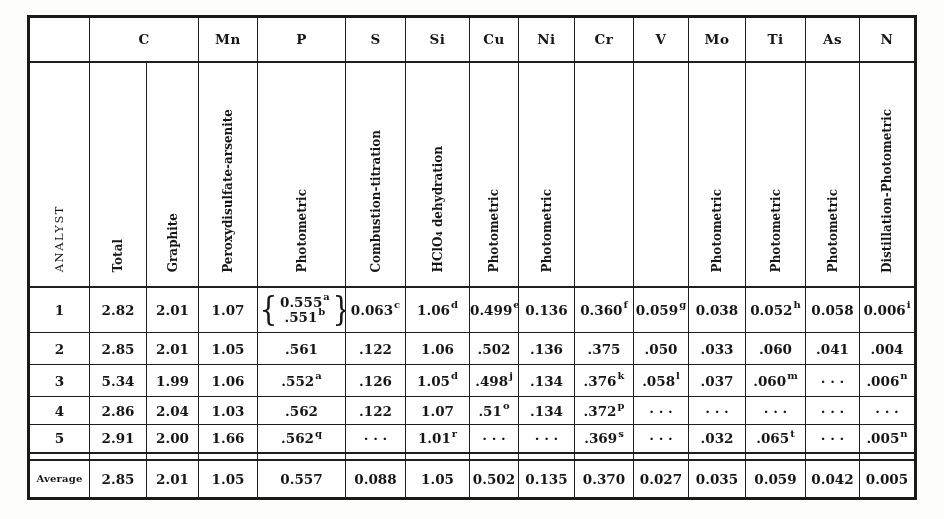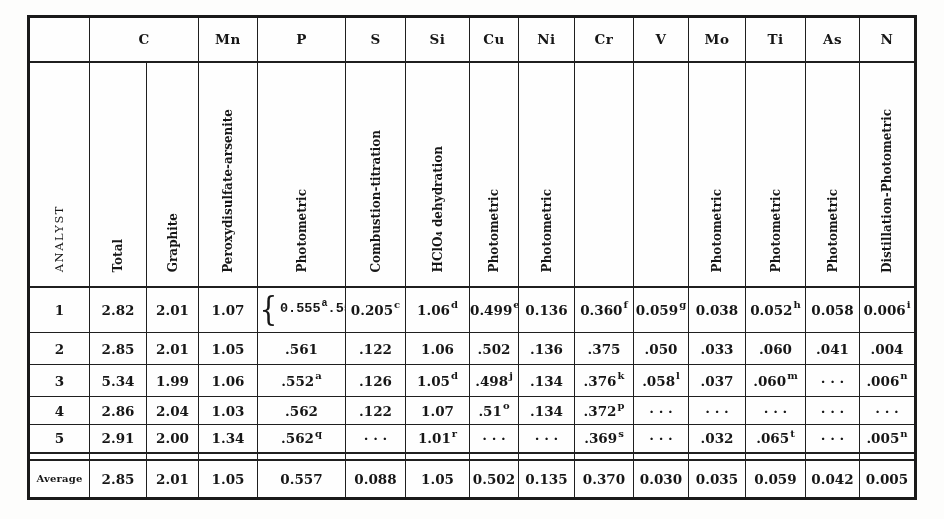--- a/index.html
+++ b/index.html
@@ -77,21 +77,21 @@
     margin-left:1px;
     vertical-align:super;
   }
   
   .bwrap{display:inline-flex;align-items:center;justify-content:center;gap:1px;}
   .brace{
     font-size:33px;font-weight:400;line-height:0.95;
     transform:scaleX(0.85);
     position:relative;top:-1px;
   }
-  .stack{display:inline-flex;line-height:1.1;font-family:Liberation Mono, monospace;}
+  .stack{display:inline-flex;flex-direction:column;line-height:1.1;}
   .stack .ln{font-size:13.5px;font-weight:700;white-space:nowrap;}
 </style>
 </head>
 <body>
 
 <div class="page">
   <table class="tbl">
     <colgroup>
       <col style="width:61px">
         <col style="width:57px">
@@ -151,21 +151,21 @@
           <td><span>2.01</span></td>
           <td><span>1.07</span></td>
           <td><span class="bwrap">
               <span class="brace">{</span>
               <span class="stack">
                 <span class="ln"><span>0.555</span><sup>a</sup></span>
                 <span class="ln"><span>.551</span><sup>b</sup></span>
               </span>
               <span class="brace">}</span>
             </span></td>
-          <td><span>0.205</span><sup>c</sup></td>
+          <td><span>0.063</span><sup>c</sup></td>
           <td><span>1.06</span><sup>d</sup></td>
           <td><span>0.499</span><sup>e</sup></td>
           <td><span>0.136</span></td>
           <td><span>0.360</span><sup>f</sup></td>
           <td><span>0.059</span><sup>g</sup></td>
           <td><span>0.038</span></td>
           <td><span>0.052</span><sup>h</sup></td>
           <td><span>0.058</span></td>
           <td><span>0.006</span><sup>i</sup></td>
         </tr>
@@ -217,21 +217,21 @@
           <td><span>· · ·</span></td>
           <td><span>· · ·</span></td>
           <td><span>· · ·</span></td>
           <td><span>· · ·</span></td>
           <td><span>· · ·</span></td>
         </tr>
         <tr>
           <td class="rowlabel">5</td>
           <td><span>2.91</span></td>
           <td><span>2.00</span></td>
-          <td><span>1.34</span></td>
+          <td><span>1.66</span></td>
           <td><span>.562</span><sup>q</sup></td>
           <td><span>· · ·</span></td>
           <td><span>1.01</span><sup>r</sup></td>
           <td><span>· · ·</span></td>
           <td><span>· · ·</span></td>
           <td><span>.369</span><sup>s</sup></td>
           <td><span>· · ·</span></td>
           <td><span>.032</span></td>
           <td><span>.065</span><sup>t</sup></td>
           <td><span>· · ·</span></td>
@@ -258,21 +258,21 @@
           <td class="rowlabel">Average</td>
           <td><span>2.85</span></td>
           <td><span>2.01</span></td>
           <td><span>1.05</span></td>
           <td><span>0.557</span></td>
           <td><span>0.088</span></td>
           <td><span>1.05</span></td>
           <td><span>0.502</span></td>
           <td><span>0.135</span></td>
           <td><span>0.370</span></td>
-          <td><span>0.030</span></td>
+          <td><span>0.027</span></td>
           <td><span>0.035</span></td>
           <td><span>0.059</span></td>
           <td><span>0.042</span></td>
           <td><span>0.005</span></td>
         </tr>
       </tbody>
   </table>
 </div>
 
 </body></html>

